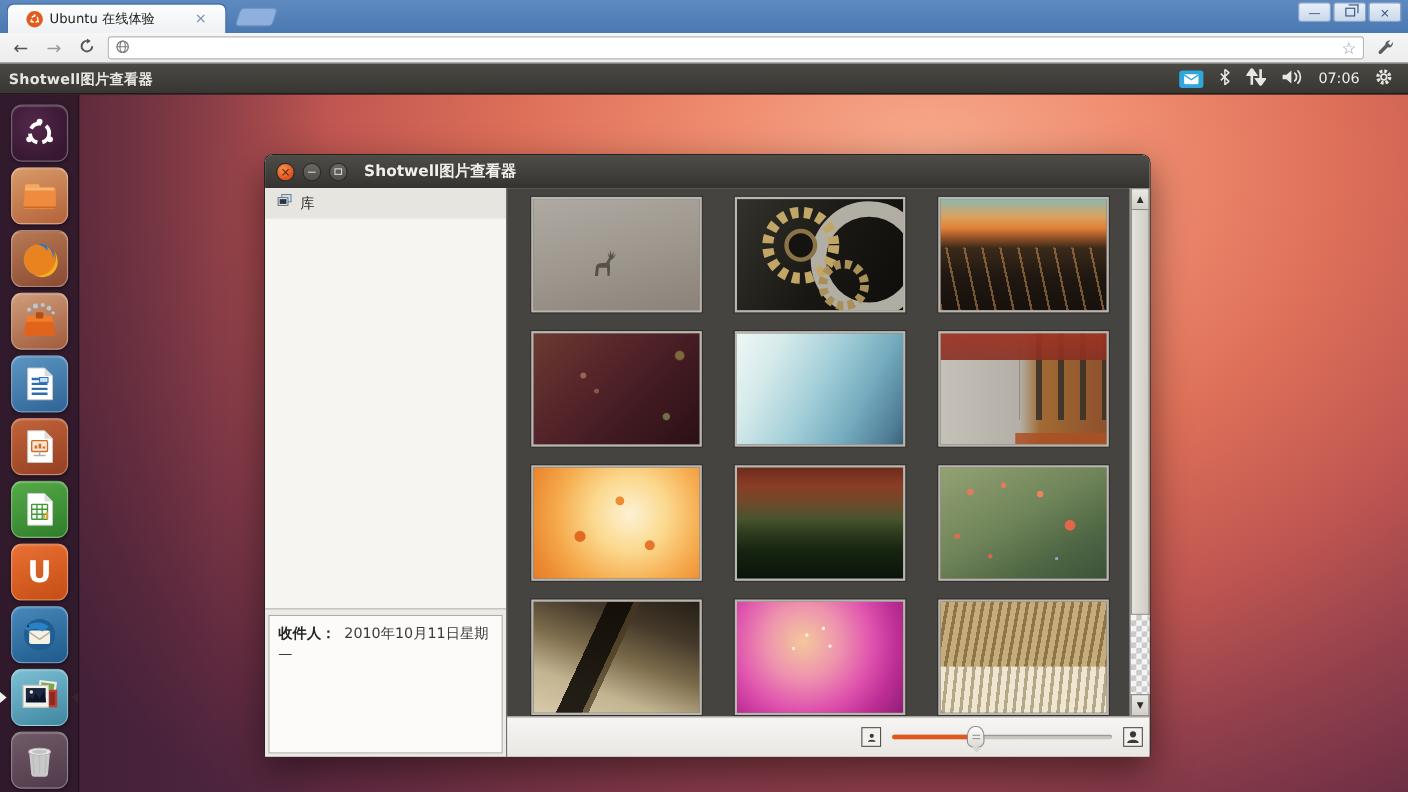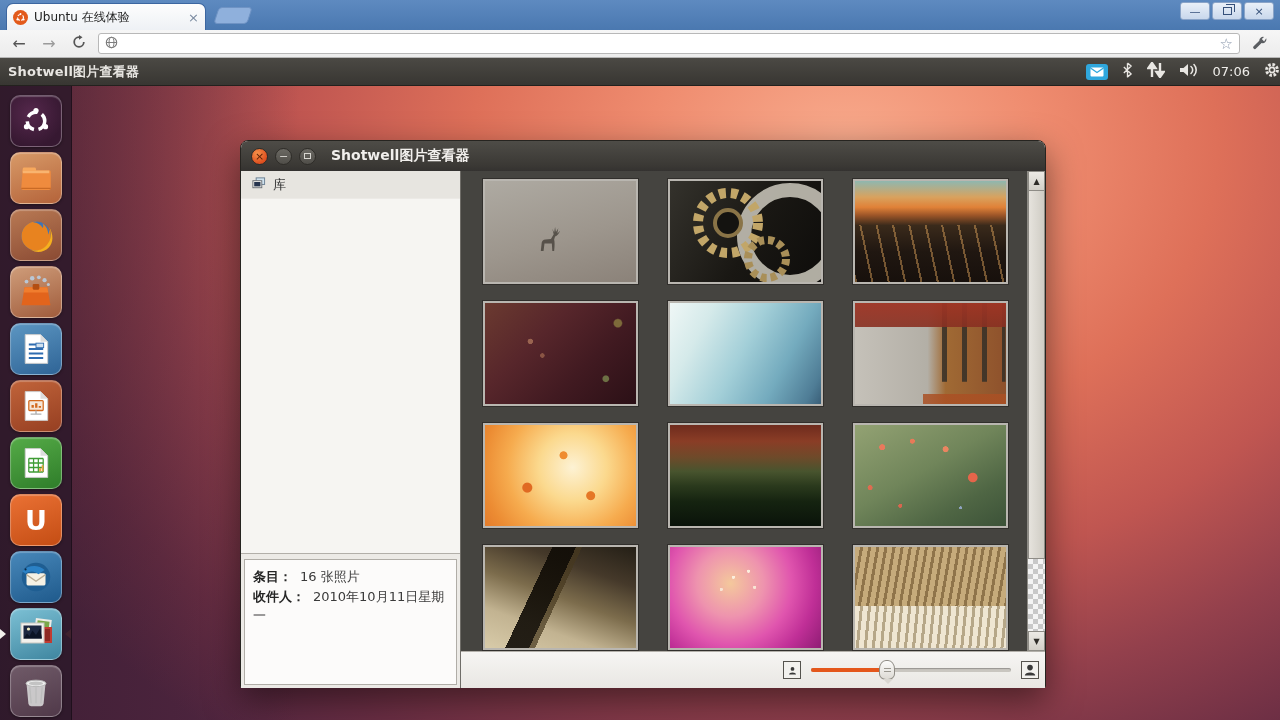--- a/index.html
+++ b/index.html
@@ -4,21 +4,21 @@
 <style>
   * { margin:0; padding:0; box-sizing:border-box; }
   html,body { width:1280px; height:720px; overflow:hidden; font-family:"DejaVu Sans","Liberation Sans",sans-serif; }
   .screen { position:relative; width:1280px; height:720px; background:#000; }
 
   
   .tabbar { position:absolute; left:0; top:0; width:1280px; height:30px;
             background:linear-gradient(#5e8ac0,#4a78b0); }
   .tab { position:absolute; left:6px; top:3px; width:200px; height:27px;
          background:linear-gradient(#fdfdfd,#eef1f5); border:1px solid #3c66a0; border-bottom:none;
-         border-radius:7px 7px 0 0; display:flex; align-items:center; padding:0 6px; gap:6px; }
+         border-radius:7px 7px 0 0; display:flex; align-items:center; padding:0 17px; gap:6px; }
   .tab-title { font-size:12px; color:#222; flex:1; white-space:nowrap; overflow:hidden; }
   .tab-close { font-size:13px; color:#7a8aa0; cursor:pointer; }
   .favicon { width:15px; height:15px; border-radius:50%; background:#e25a1c; flex:0 0 15px;
              display:flex; align-items:center; justify-content:center; }
   .newtab { position:absolute; left:216px; top:7px; width:34px; height:17px; background:#8fb0dc;
             border:1px solid #6f93c4; border-radius:4px; transform:skewX(-18deg); }
   .winctl { position:absolute; right:6px; top:2px; display:flex; }
   .winctl .wbtn { width:30px; height:18px; margin-left:2px; border:1px solid #8aa4c8; border-radius:3px;
                   background:linear-gradient(#e9f0f8,#c9d8ec); color:#35507a; font-size:11px;
                   display:flex; align-items:center; justify-content:center; line-height:1; }
@@ -35,21 +35,21 @@
   .url { font-family:"DejaVu Sans Mono","Liberation Mono",monospace; font-size:13px; white-space:nowrap; overflow:hidden; }
   .url .host { color:#1a1a1a; } .url .path { color:#9a9a9a; }
   .star { margin-left:auto; font-size:15px; color:#8a97ab; }
   .wrench-btn { width:24px; display:flex; justify-content:center; }
 
   
   .panel { position:absolute; left:0; top:58px; width:1280px; height:28px;
            background:linear-gradient(#4b4944,#383632); border-bottom:1px solid #23211e;
            display:flex; align-items:center; color:#e8e6e2; }
   .panel-title { font-size:13px; font-weight:bold; padding-left:8px; letter-spacing:0.2px; }
-  .tray { margin-left:auto; display:flex; align-items:center; gap:14px; }
+  .tray { margin-left:auto; display:flex; align-items:center; gap:14px; padding-right:14px; }
   .tray .clock { font-size:13px; color:#efedea; }
   .mail-badge { width:22px; height:16px; background:#2fa7dd; border-radius:3px;
                 display:flex; align-items:center; justify-content:center; }
 
   
   .desktop { position:absolute; left:0; top:86px; width:1280px; height:634px;
     background:
       linear-gradient(90deg, rgba(48,26,44,0.55) 0px, rgba(48,26,44,0) 300px),
       radial-gradient(ellipse 980px 760px at 66% 10%, #f8ab8d 0%, #ef8c6f 20%, #de7059 38%, #c05651 56%, #93three 0%, #93404c 72%, #6b2e44 88%, #522641 100%);
     background:
@@ -403,21 +403,20 @@
                 <svg width="15" height="15" viewBox="0 0 16 16">
                     <rect x="5.5" y="2" width="9" height="7" fill="#cfe2ef" stroke="#6a7f92"></rect>
                     <rect x="2" y="5" width="9.5" height="7.5" fill="#f2f1ec" stroke="#6a6f75"></rect>
                     <rect x="3.4" y="6.4" width="6.7" height="4.7" fill="#26344e"></rect>
                   </svg>
               </span>
               <span>库</span>
             </div>
           </div>
           <div class="sw-info">
-            <div><span class="lbl">条目：</span><span>16 张照片</span></div>
             <div><span class="lbl">收件人：</span><span>2010年10月11日星期一</span></div>
           </div>
         </div>
 
         <div class="sw-content">
           <div class="photo-grid">
             <div class="photo p-fog" title="stag-in-morning-fog">
               <svg viewBox="0 0 100 100">
                   <path d="M30 78 L32 60 Q33 54 40 53 L52 52 Q56 46 58 42 L55 30 L59 38 L61 26 L63 37 L68 29 L66 40 L72 34 Q68 44 61 47 L59 53 Q61 60 59 78 L55 78 L54 62 L38 62 L36 78 Z" fill="#46413a"></path>
                 </svg>

